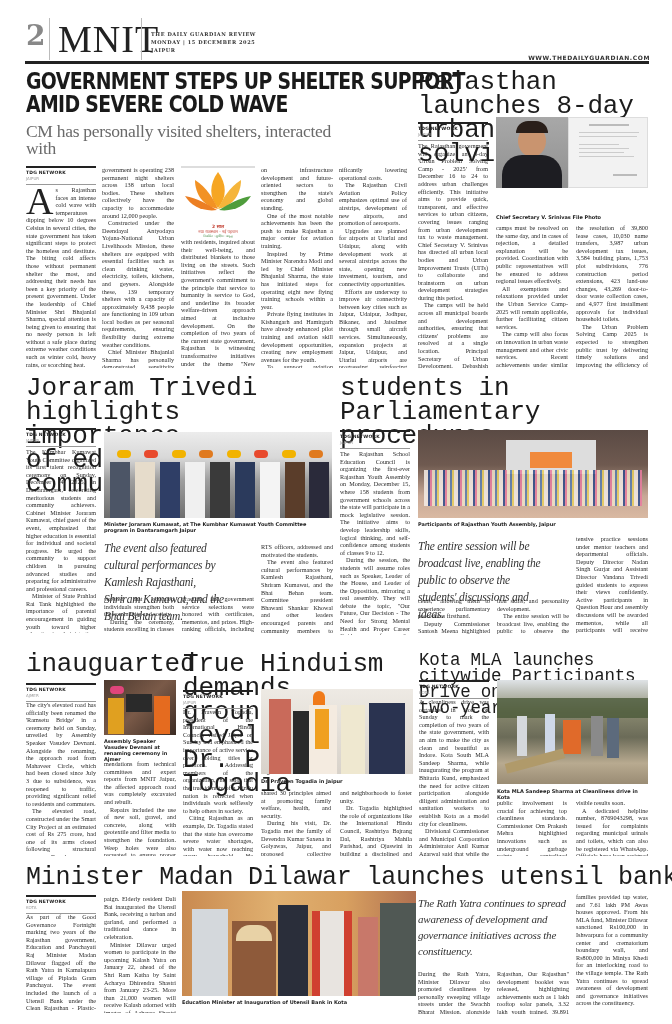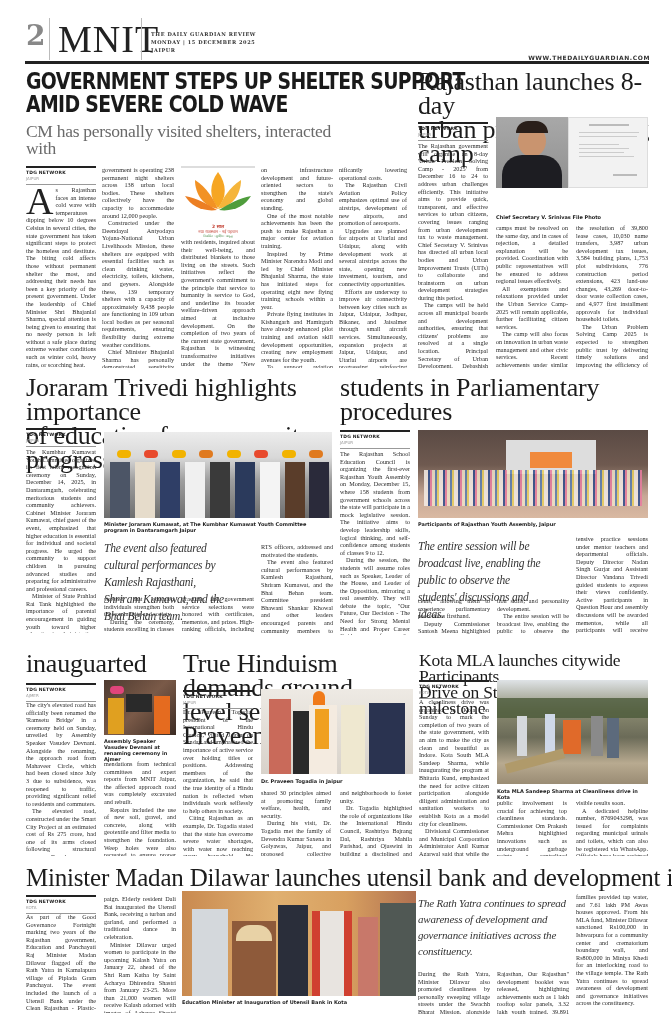--- a/index.html
+++ b/index.html
@@ -11,21 +11,21 @@
   .pg-num { left: 26px; top: 22px; font-family: "DejaVu Serif", serif; font-weight: bold; font-size: 28px; color: #888; line-height: 1; }
   .pg-sep1 { left: 49px; top: 18px; width: 1px; height: 42px; background: #bbb; }
   .pg-section { left: 58px; top: 20px; font-family: "Liberation Serif", serif; font-size: 38px; color: #222; letter-spacing: 1px; line-height: 1; }
   .pg-sep2 { left: 141px; top: 18px; width: 1px; height: 42px; background: #bbb; }
   .pg-meta { left: 151px; top: 30px; font-family: "DejaVu Serif", serif; font-size: 5px; font-weight: bold; line-height: 8px; letter-spacing: .6px; color: #333; }
   .pg-url { right: 22px; top: 54px; font-family: "DejaVu Sans", sans-serif; font-weight: bold; font-size: 6px; letter-spacing: .6px; color: #333; }
   .rule-top { left: 25px; top: 61px; width: 624px; height: 3px; background: #222; }
 
   
   .hl-bold { font-family: "DejaVu Sans", sans-serif; font-weight: bold; font-size: 23px; line-height: 23px; letter-spacing: -0.8px; color: #1a1a1a; transform: scaleX(.82); transform-origin: left top; white-space: nowrap; }
-  .hl-serif { font-family: Liberation Serif, serif; font-size: 26px; line-height: 24px; color: #1c1c1c; letter-spacing: -0.2px; }
+  .hl-serif { font-family: Liberation Mono, monospace; font-size: 26px; line-height: 24px; color: #1c1c1c; letter-spacing: -0.2px; }
   .deck { font-family: "Liberation Serif", serif; font-size: 17.5px; line-height: 17px; color: #6a6a6a; letter-spacing: -0.3px; }
 
   
   .byline { border-top: 2px solid #222; border-bottom: 1px solid #999; padding: 2px 0 3px; }
   .byline .org { font-family: "DejaVu Sans", sans-serif; font-weight: bold; font-size: 4.5px; letter-spacing: .2px; color: #222; display: block; }
   .byline .loc { font-family: "DejaVu Sans", sans-serif; font-size: 4px; color: #999; display: block; margin-top: 1px; }
 
   
   .col { font-family: "Liberation Serif", serif; font-size: 6.2px; line-height: 7.6px; color: #2a2a2a; text-align: justify; hyphens: auto; overflow: hidden; }
   .col p { text-indent: 6px; }

